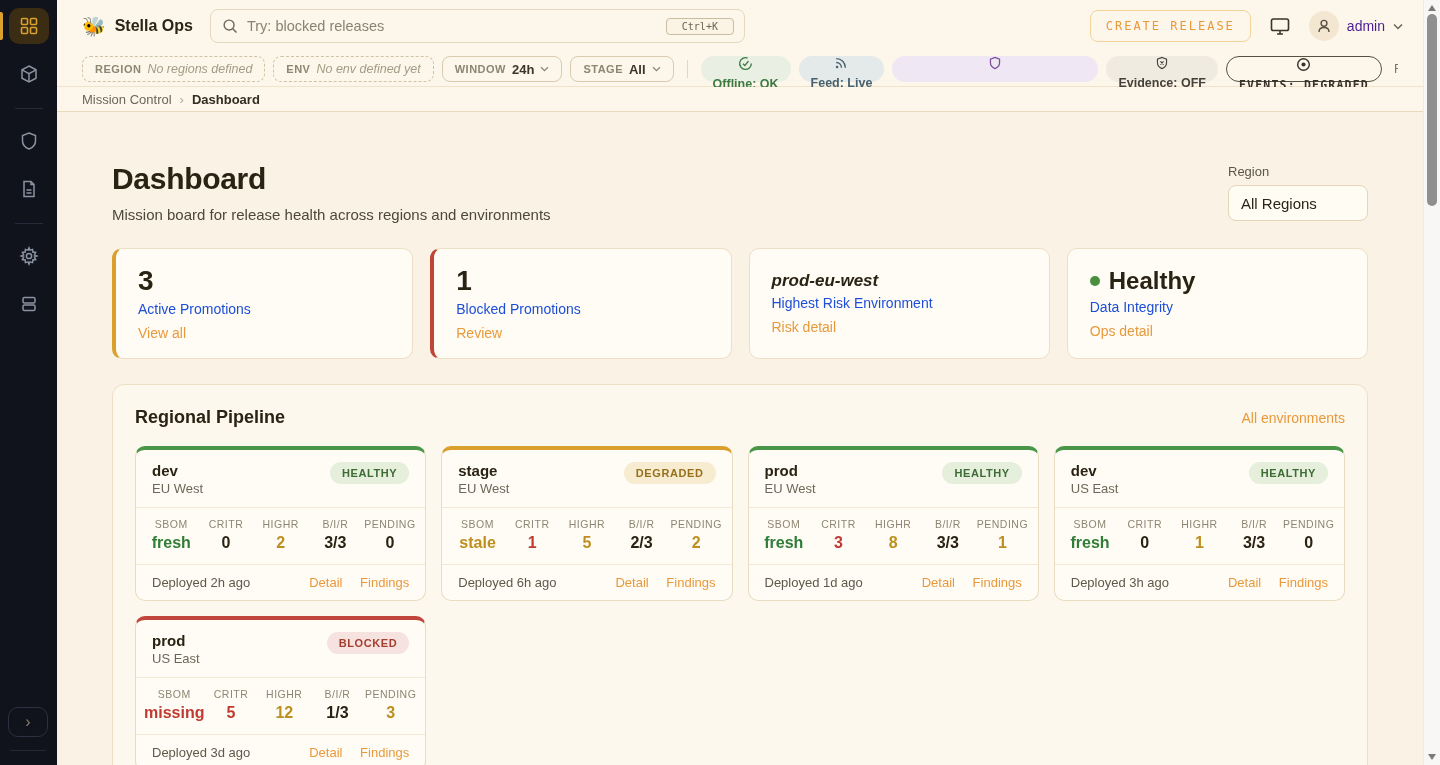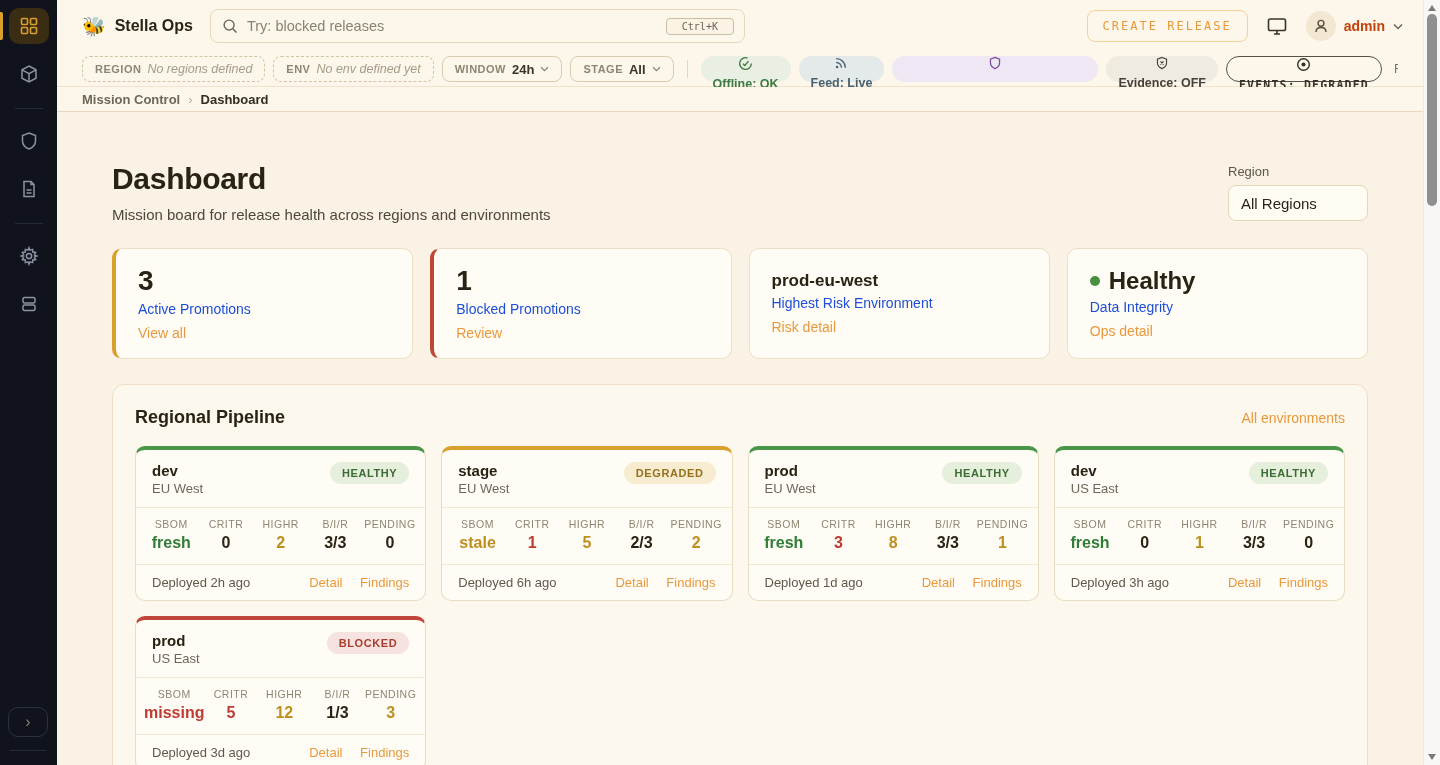--- a/index.html
+++ b/index.html
@@ -40,21 +40,21 @@
   .kbd { font-family:"DejaVu Sans Mono", monospace; font-size:10px; color:#6b6557;
     border:1px solid #c9bda3; border-radius:4px; padding:2px 15px; background:#fbf3e3;text-align:center; }
   .topbar-right { margin-left:auto; display:flex; align-items:center; gap:18px; }
   .create-btn { height:32px; padding:0 15px; border:1px solid #f2d49a; border-radius:8px;
     background:transparent; color:#e8993c; font-family:"DejaVu Sans Mono", monospace;
     font-size:12px; letter-spacing:2px; cursor:pointer; }
   .monitor { color:#3a3429; display:flex; cursor:pointer; }
   .user { display:flex; align-items:center; gap:8px; cursor:pointer; }
   .avatar { width:30px; height:30px; border-radius:50%; background:#f4e7d2;
     display:flex; align-items:center; justify-content:center; color:#5a5244; }
-  .user-name { font-size:14px; font-weight:700; color:#c2410c;text-align:center; }
+  .user-name { font-size:14px; font-weight:400; color:#4c1d95;text-align:center; }
   .chev { color:#6b6557; display:flex; }
 
   
   .contextbar { height:35px; background:#fdf6ea; display:flex; align-items:center;
     gap:8px; padding:0 25px; border-bottom:1px solid #f0e3c9; flex-shrink:0;
     white-space:nowrap; }
   .pill { height:26px; display:inline-flex; align-items:center; gap:6px;
     padding:0 12px; border-radius:8px; font-size:12.5px; }
   .pill-dashed { border:1px dashed #cfc2a6; cursor:pointer; }
   .pill-solid { border:1px solid #d8cbaf; cursor:pointer; }
@@ -70,21 +70,21 @@
   .chip-gray { background:#f0ebe0; color:#45403a; }
   .chip-events { border:1.5px solid #55503f; color:#37322a; background:transparent;
     font-family:"DejaVu Sans Mono", monospace; font-size:11.5px; letter-spacing:1.2px;
     font-weight:700; cursor:pointer; }
   .warning-text { font-size:12.5px; color:#7d7567; margin-left:4px; overflow:hidden;
     text-overflow:ellipsis; }
 
   
   .breadcrumb { height:25px; background:#fdf6ea; display:flex; align-items:center;
     padding:0 25px; font-size:13px; border-bottom:1px solid #ead9bd; flex-shrink:0; }
-  .bc-parent { color:#6d675a; cursor:pointer;font-weight:bold; }
+  .bc-parent { color:#6d675a; cursor:pointer; }
   .bc-sep { color:#b3ab99; margin:0 8px; }
   .bc-current { color:#332e24; font-weight:700; }
 
   
   .content { flex:1; background:#faf2e5; padding:50px 55px 0; overflow:hidden; }
   .title-row { display:flex; justify-content:space-between; align-items:flex-start; }
   .page-title { font-size:30px; font-weight:700; color:#292313; letter-spacing:-.3px; }
   .page-subtitle { font-size:15px; color:#4d4839; margin-top:10px; }
   .filters { display:flex; gap:16px; margin-top:2px; }
   .filter-label { font-size:13px; color:#5c5648; margin-bottom:6px; }
@@ -92,21 +92,21 @@
     border-radius:8px; display:flex; align-items:center; padding:0 12px; font-size:15px;
     color:#2a2416; cursor:pointer; }
 
   .stats-grid { margin-top:25px; display:grid; grid-template-columns:repeat(4,1fr);
     gap:17px; }
   .stat { background:#fffcf5; border:1px solid #ecdfc5; border-radius:10px; height:111px;
     padding:0 22px; display:flex; flex-direction:column; justify-content:center; }
   .stat.acc-amber { border-left:4px solid #d9a02e; }
   .stat.acc-red { border-left:4px solid #bf4635; }
   .stat-value { font-size:28px; font-weight:700; color:#292313; line-height:1.1; }
-  .stat-value.md { font-size:17px; }
+  .stat-value.md { font-size:17px;font-style:italic; }
   .stat-value.healthy-row { font-size:24px; display:flex; align-items:center; gap:9px; }
   .dot-green { width:10px; height:10px; border-radius:50%; background:#4a8f3f;
     display:inline-block; }
   .stat-label { font-size:14px; color:#1d4ed8; margin-top:5px; }
   .stat-link { font-size:14px; color:#e8993c; margin-top:8px; text-decoration:none;
     cursor:pointer; width:fit-content; }
 
   .panel { margin-top:25px; background:#fdf8ed; border:1px solid #ecdfc5;
     border-radius:12px; padding:22px; }
   .panel-head { display:flex; justify-content:space-between; align-items:center; }

